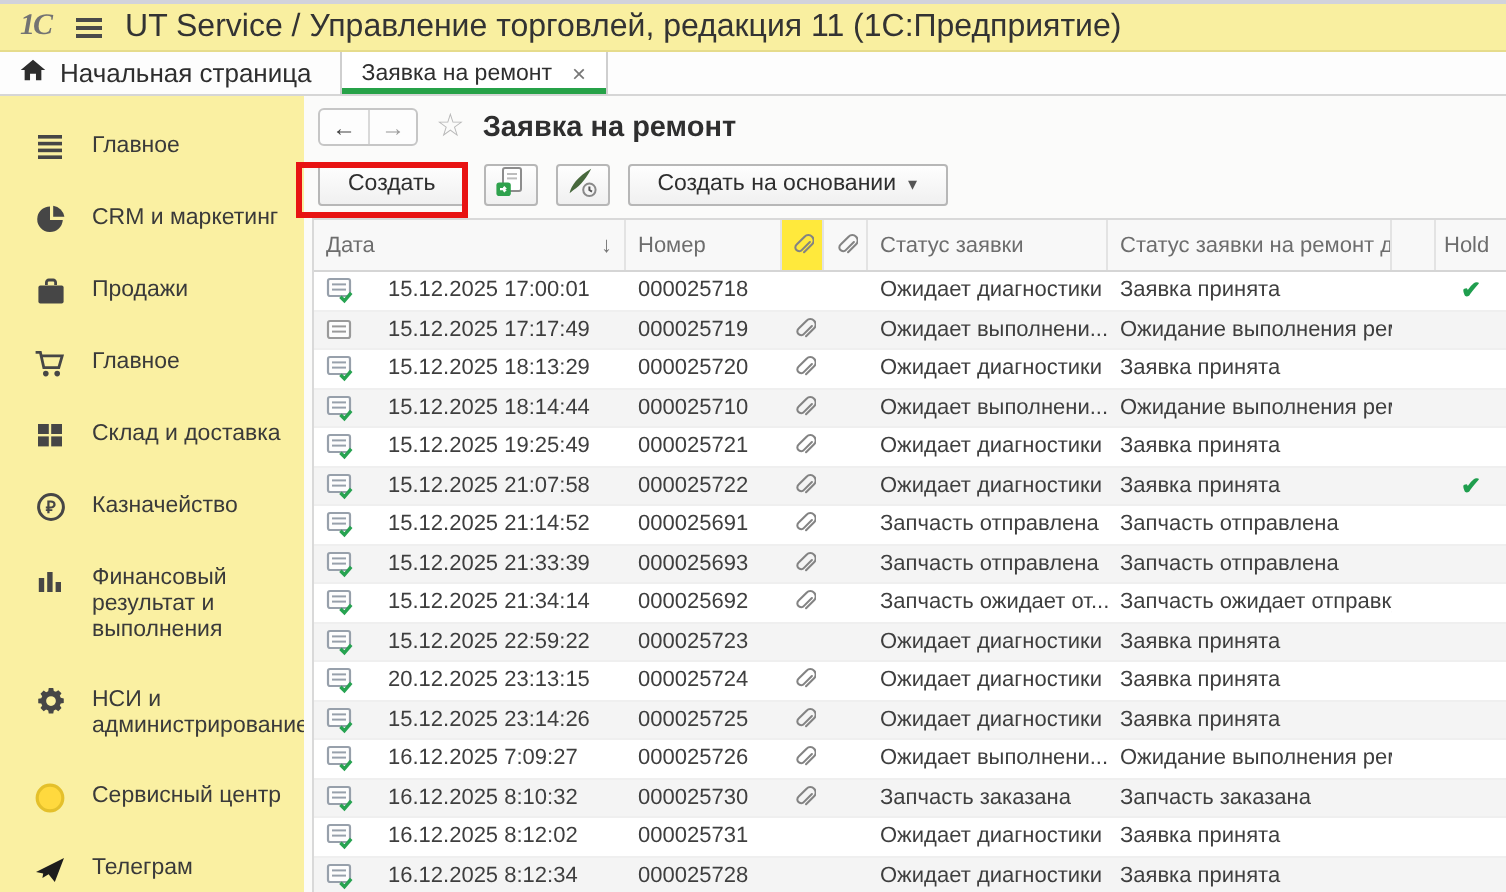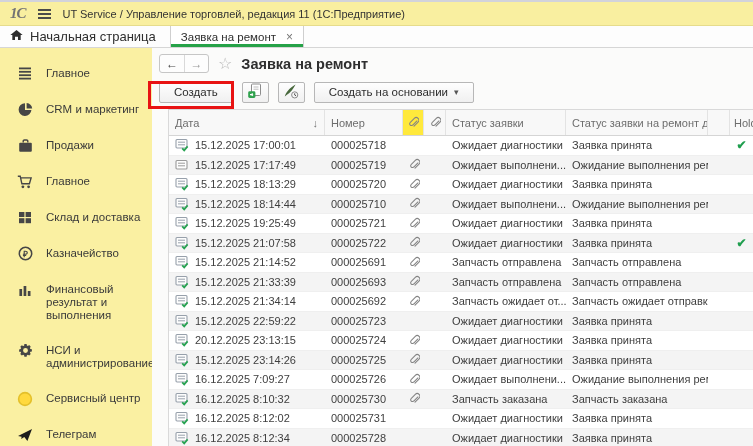--- a/index.html
+++ b/index.html
@@ -7,21 +7,21 @@
   .app { width:753px; height:446px; position:relative; overflow:hidden; background:#fff;
          border-top:2px solid #d2d3db; font-family:"Liberation Sans", sans-serif; }
 
   
   .titlebar { height:24px; background:#f9efa0; border-bottom:1px solid #e6dc8c;
               display:flex; align-items:center; gap:12px; padding:0 10px; }
   .logo-1c { color:#737373; font-weight:bold; font-style:italic; font-size:15px;
              font-family:"Liberation Serif", serif; letter-spacing:-1px; }
   .hamburger { display:inline-flex; flex-direction:column; gap:2px; cursor:pointer; }
   .hamburger i { width:13px; height:2px; background:#4a4a4a; display:block; }
-  .app-title { font-size:11px; color:#333; }
+  .app-title { font-size:16px; color:#333; }
 
   
   .tabbar { height:22px; background:#fdfdfd; border-bottom:1px solid #d6d6d6; display:flex; align-items:stretch; }
   .home-tab { display:flex; align-items:center; gap:7px; padding:0 14px 0 10px; font-size:13px; color:#2e2e2e; cursor:pointer; }
   .tab { display:flex; align-items:center; gap:8px; padding:0 10px; font-size:11.5px; color:#2e2e2e;
          border-left:1px solid #cfcfcf; border-right:1px solid #cfcfcf; position:relative; background:#fff; cursor:pointer; }
   .tab .underline { position:absolute; left:0; right:0; bottom:0; height:3px; background:#26a248; }
   .tab .close { color:#777; font-size:12px; margin-left:2px; }
 
   
@@ -47,33 +47,33 @@
   .btnrow { display:flex; align-items:center; gap:9px; padding:7px 8px 7px 7px; height:34px; }
   .btn { border:1px solid #b7b7b7; border-radius:2px; background:linear-gradient(#fefefe,#f0f0f0);
          font-size:11.5px; color:#2e2e2e; padding:3px 14px; height:21px; display:inline-flex;
          align-items:center; gap:6px; cursor:pointer; font-family:"Liberation Sans",sans-serif; }
   .btn.icon-only { padding:2px 5px; width:27px; justify-content:center; }
   .btn .caret { font-size:9px; color:#555; }
   .annotation-box { position:absolute; left:-4px; top:33px; width:86px; height:28px;
                     border:3px solid #e81313; pointer-events:none; z-index:5; }
 
   
-  .table { flex:1; margin-left:16px; border-left:1px solid #d9d9d9; border-top:1px solid #d9d9d9;
+  .table { flex:1; margin-left:4px; border-left:1px solid #d9d9d9; border-top:1px solid #d9d9d9;
            background:#fff; overflow:hidden; font-size:11px; }
   .gridrow { display:grid; grid-template-columns:156px 78px 21px 22px 120px 142px 22px 1fr; }
   .thead { height:26px; background:#f8f8f8; border-bottom:1px solid #d5d5d5; color:#6d6d6d; }
   .th { display:flex; align-items:center; padding:0 6px; border-right:1px solid #e3e3e3;
         overflow:hidden; white-space:nowrap; cursor:pointer; }
   .th.center { justify-content:center; padding:0; }
   .th.hl { background:#ffe93c; }
   .th .sort { margin-left:auto; color:#777; font-size:11px; }
   .trow { height:19.5px; align-items:center; border-bottom:1px solid #efefef; color:#3e3e3e; cursor:pointer; }
   .trow:nth-child(even) { background:#f4f4f4; }
   .cell { padding:0 6px; overflow:hidden; white-space:nowrap; display:flex; align-items:center; }
-  .c-date { gap:5px; }
+  .c-date { gap:16px; }
   .c-clip, .c-clip2, .c-hold { justify-content:center; padding:0; }
   .ic.doc { width:15px; height:14px; display:inline-flex; flex-shrink:0; }
   .check { color:#1f9e4e; font-size:12px; font-weight:bold; }
 </style>
 </head>
 <body>
 
 <div class="app">
 
   <div class="titlebar">

